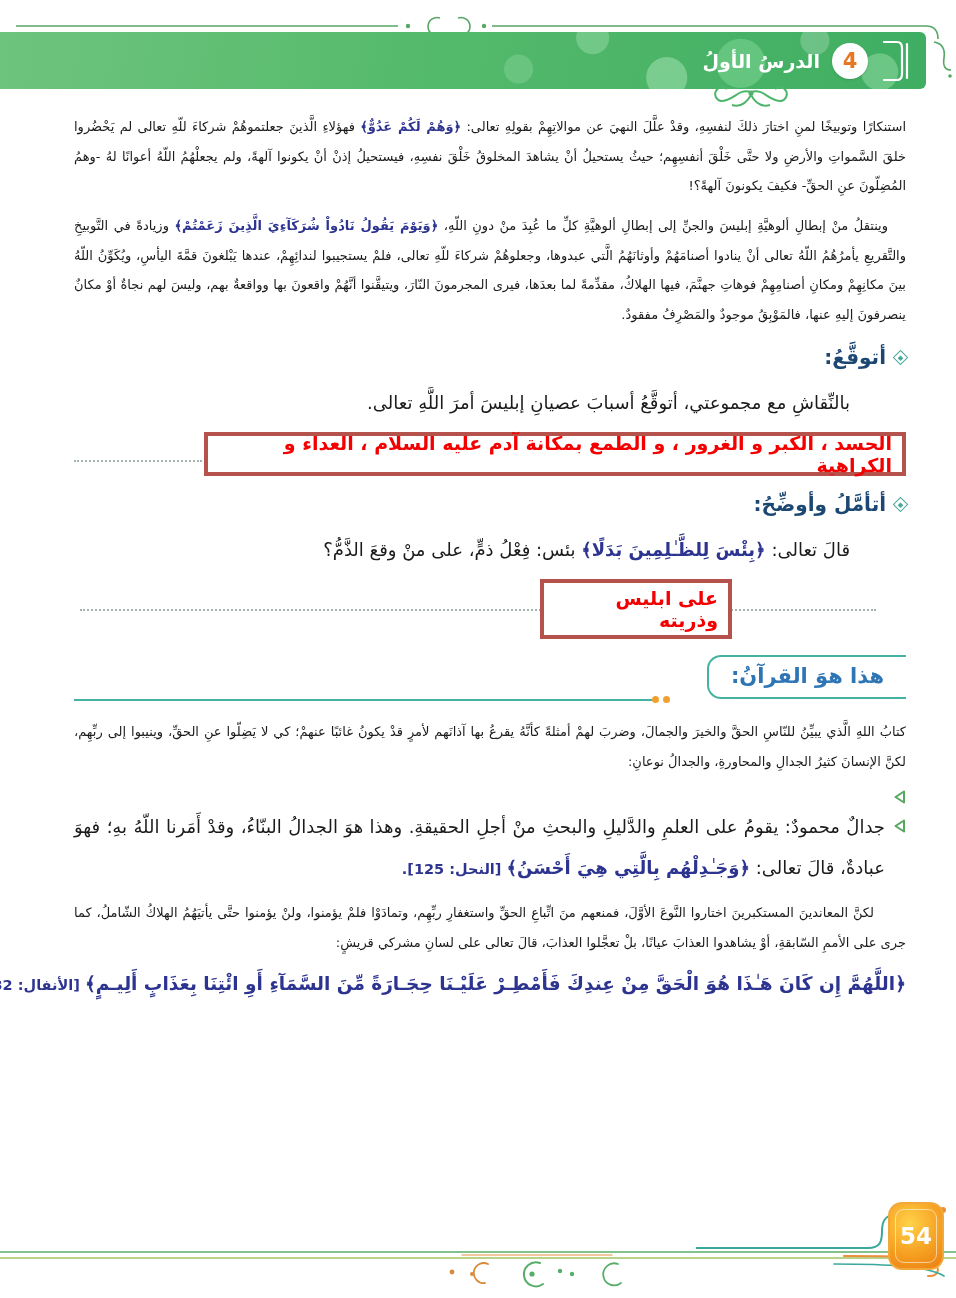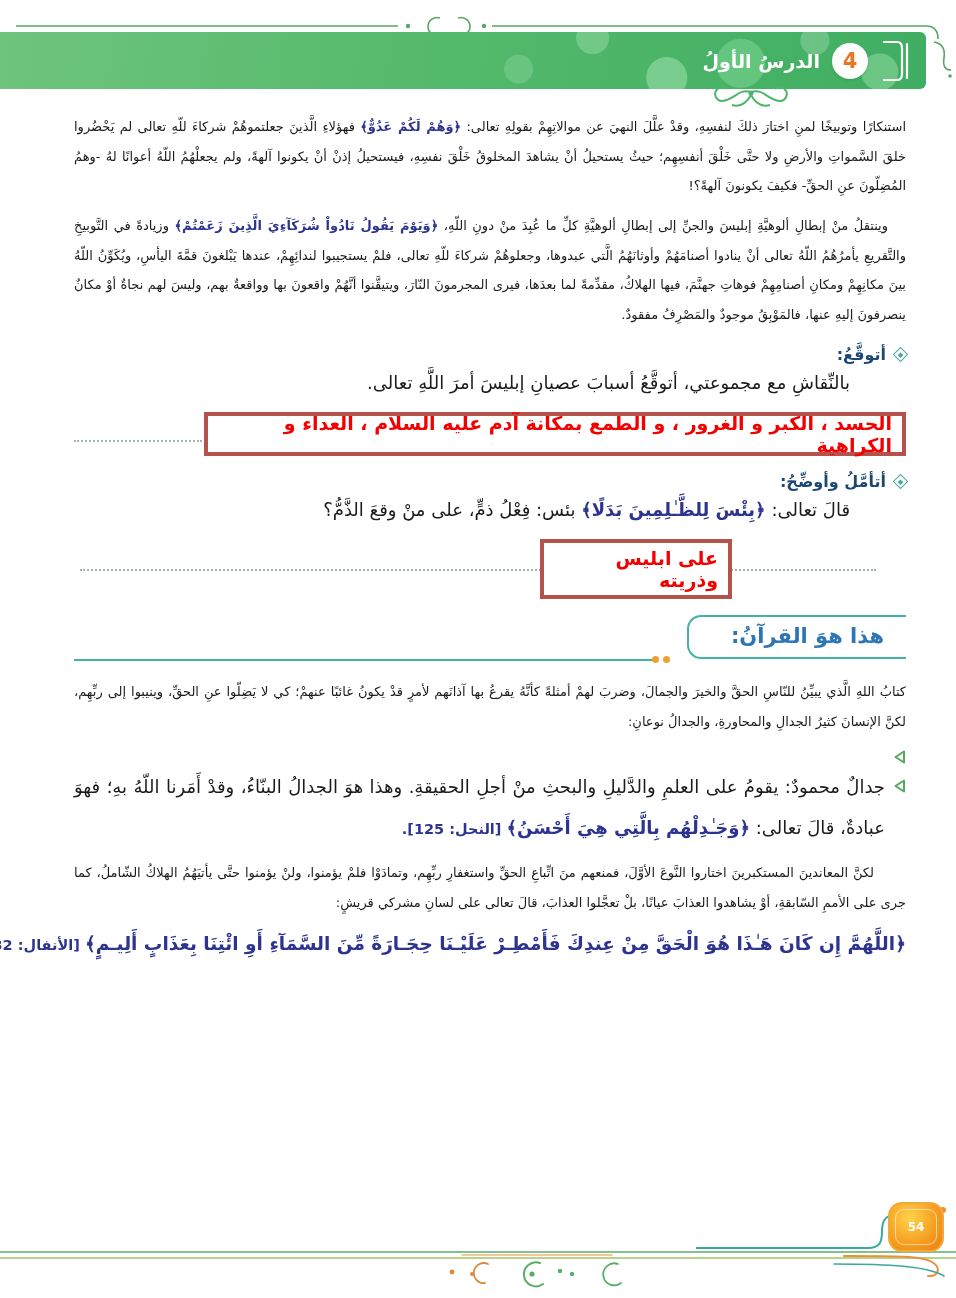--- a/index.html
+++ b/index.html
@@ -40,41 +40,41 @@
   .content { position:absolute; top:112px; right:50px; width:832px; color:#1b1b1b; }
   .body-par {
     font-size:13px; line-height:2.28; text-align:justify; text-justify:inter-word;
   }
   .indent1 { text-indent:18px; }
   .indent2 { text-indent:32px; }
   .quran { color:#2d3490; font-weight:bold; }
   .ayah-ref { color:#2d3490; font-size:14.5px; font-weight:bold; }
   .sec-title {
     display:flex; align-items:center; gap:9px;
-    color:#1c4772; font-weight:bold; font-size:16px; margin-top:16px;
+    color:#1c4772; font-weight:bold; font-size:20px; margin-top:16px;
   }
   .diamond { position:relative; width:11px; height:11px; border:1.6px solid #49a89b; transform:rotate(45deg); flex:0 0 auto; }
   .diamond::after { content:""; position:absolute; left:50%; top:50%; width:4px; height:4px; margin:-2px 0 0 -2px; background:#49a89b; }
-  .prompt { font-size:18px; line-height:2.1; padding-right:56px; margin-top:0; }
+  .prompt { font-size:18px; line-height:2.1; padding-right:56px; margin-top:15px; }
   .answer-row { position:relative; height:44px; margin-top:10px; }
   .answer-box {
     position:absolute; top:0; height:100%; background:#ffffff;
     border:4px solid #b4524b; display:flex; align-items:center; justify-content:center;
     color:#f40000; font-weight:bold; font-size:19px; padding:0 10px; z-index:2;
   }
   .box-expect { right:0; width:702px; }
   .box-reflect { right:174px; width:192px;padding-left:48px; }
   .dotted { border-top:2.5px dotted #a3b5a9; position:absolute; }
   .dot-expect { left:0; width:128px; top:28px; }
   .dot-reflect { left:6px; right:30px; top:30px; z-index:1; }
   .reflect-row { height:60px; }
   
   .label-row { position:relative; height:54px; margin-top:16px; }
   .quran-label {
-    position:absolute; right:0; top:0; padding:7px 22px 9px 42px;
+    position:absolute; right:0; top:0; padding:7px 22px 9px 22px;
     border-top:2px solid #45b3a2; border-left:2px solid #45b3a2; border-bottom:2px solid #45b3a2;
     border-radius:14px 0 0 14px;
     color:#2e75b6; font-size:21px; font-weight:bold;
   }
   .label-line { position:absolute; top:44px; left:0; width:calc(100% - 252px); border-top:2px solid #45b3a2; }
   .label-line::after {
     content:""; position:absolute; right:-16px; top:-4.5px;
     width:7px; height:7px; border-radius:50%; background:#f0a030;
     box-shadow:-11px 0 0 #f0a030;
   }
@@ -83,25 +83,25 @@
   .bullet-marker { flex:0 0 auto; margin-top:11px; }
   .bullet-text { font-size:18px; line-height:2.25; text-align:justify; }
   
   .final-verse {
     margin-top:8px; font-size:18.5px; font-weight:bold; color:#2d3490;
     white-space:nowrap; line-height:2;
   }
   
   .badge-deco { position:absolute; top:1198px; right:0; z-index:1; }
   .page-badge {
-    position:absolute; top:1202px; right:12px; width:56px; height:50px; z-index:2;
+    position:absolute; top:1202px; right:12px; width:56px; height:68px; z-index:2;
     border-radius:14px; border:2px solid #f2a93c;
     background:radial-gradient(circle at 38% 30%, #ffd24a 0%, #f6a122 55%, #ea7d10 100%);
     display:flex; align-items:center; justify-content:center;
-    color:#ffffff; font-size:12px; font-weight:bold;
+    color:#ffffff; font-size:23px; font-weight:bold;
   }
   .page-badge::after { content:""; position:absolute; inset:5px; border:1.5px solid rgba(255,255,255,0.55); border-radius:9px; }
   .page-badge span { position:relative; z-index:1; }
   
   .bottom-deco { position:absolute; top:1244px; left:0; width:956px; height:52px; }
 </style>
 </head>
 <body>
 
 <div class="page">

